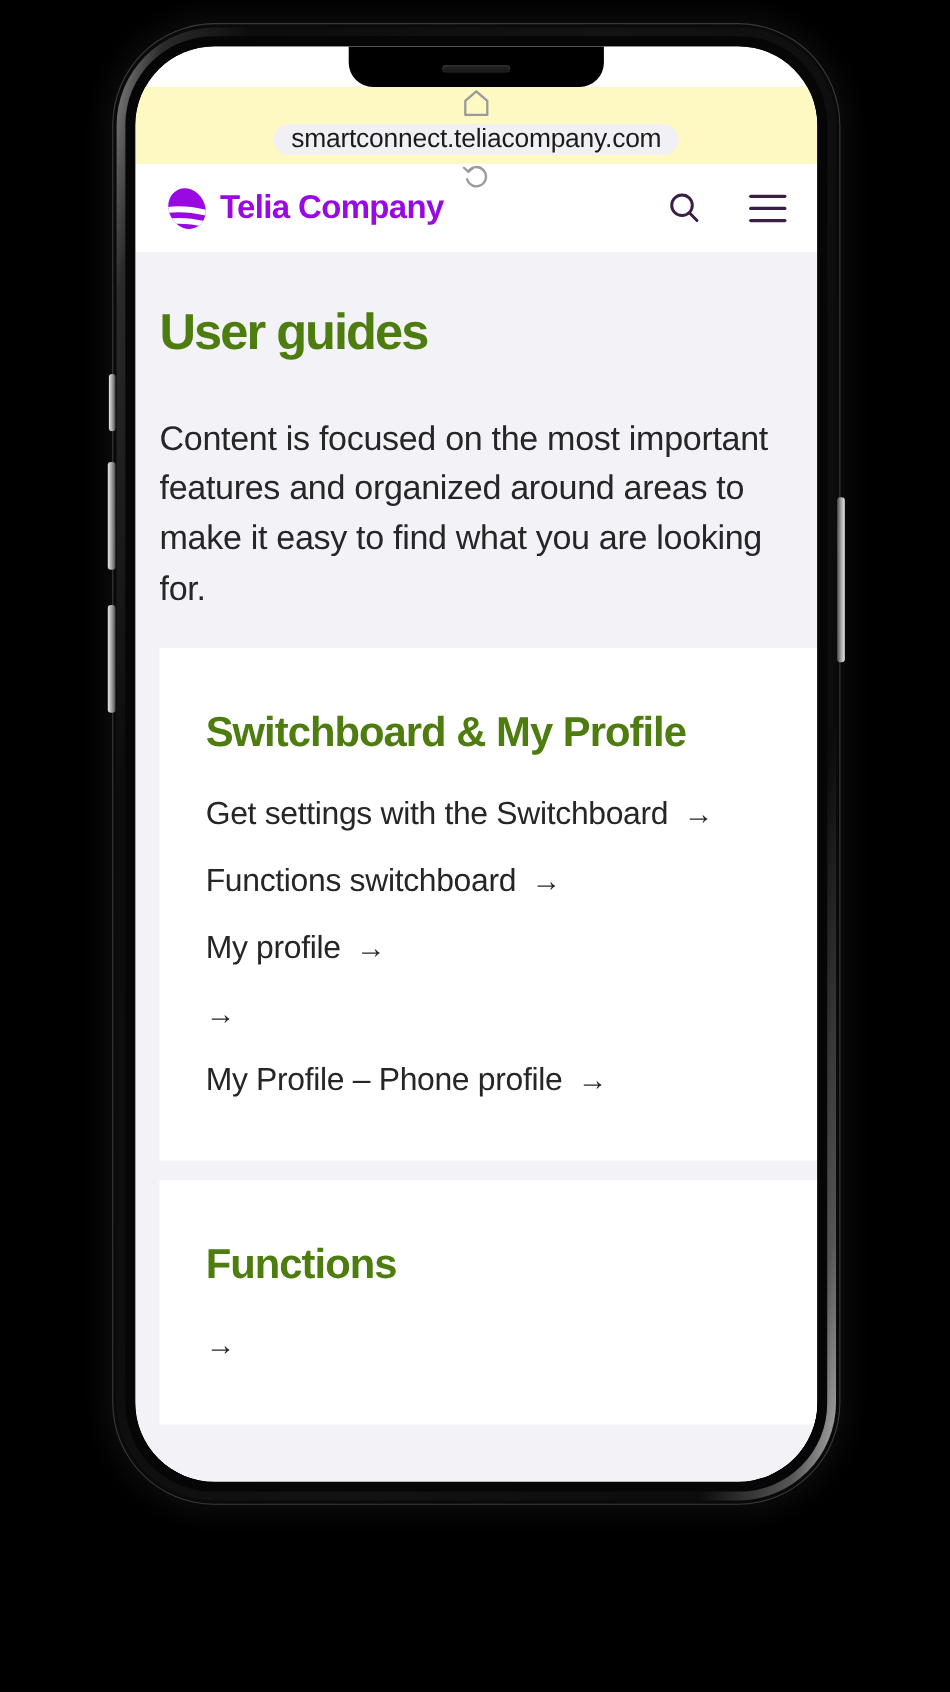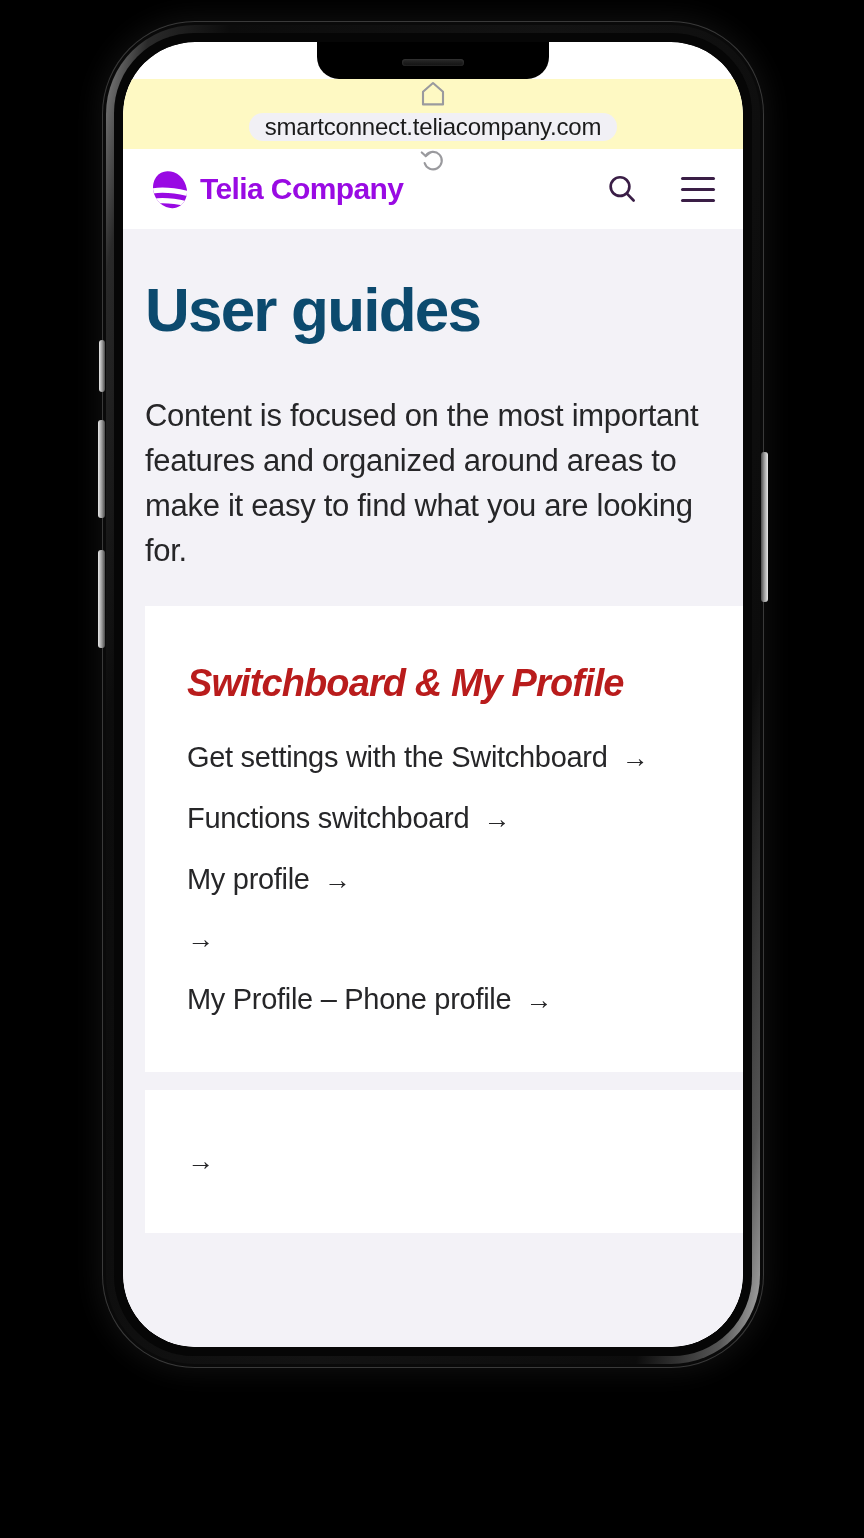--- a/index.html
+++ b/index.html
@@ -179,23 +179,23 @@
   .page {
     position: absolute;
     top: 187px;
     left: 0; right: 0; bottom: 0;
     background: #f3f2f7;
     overflow: hidden;
   }
 
   .hero { padding: 48px 30px 0 22px; }
   .page-title {
-    font-size: 62px;
+    font-size: 46px;
     font-weight: bold;
-    color: #0c4a6e;
+    color: #4d7c0f;
     letter-spacing: -1.8px;
     line-height: 1.06;
   }
   .page-intro {
     margin-top: 50px;
     font-size: 31px;
     line-height: 1.46;
     color: #262628;
     letter-spacing: -0.3px;
     max-width: 560px;
@@ -205,24 +205,23 @@
     background: #ffffff;
     margin-top: 32px;
     padding: 56px 30px 56px 42px;
     margin-left: 22px;
   }
   .card + .card { margin-top: 18px; }
 
   .card-title {
     font-size: 38px;
     font-weight: bold;
-    color: #b91c1c;
+    color: #4d7c0f;
     letter-spacing: -0.9px;
     margin-bottom: 36px;
-    font-style: italic;
   }
   .link-list { list-style: none; }
   .link-item { margin-bottom: 28px; }
   .link-item:last-child { margin-bottom: 0; }
   .guide-link {
     font-size: 29px;
     color: #262628;
     letter-spacing: -0.3px;
     text-decoration: none;
     display: inline-flex;
@@ -340,20 +339,21 @@
               <li class="link-item">
                 <a class="guide-link" href="#">
                   <span>My Profile – Phone profile</span>
                   <span class="arrow">→</span>
                 </a>
               </li>
             </ul>
           </div>
 
           <div class="card">
+            <h2 class="card-title">Functions</h2>
             <ul class="link-list">
               <li class="link-item">
                 <a class="guide-link" href="#">
                   <span class="arrow">→</span>
                 </a>
               </li>
             </ul>
           </div>
 
         </div>

